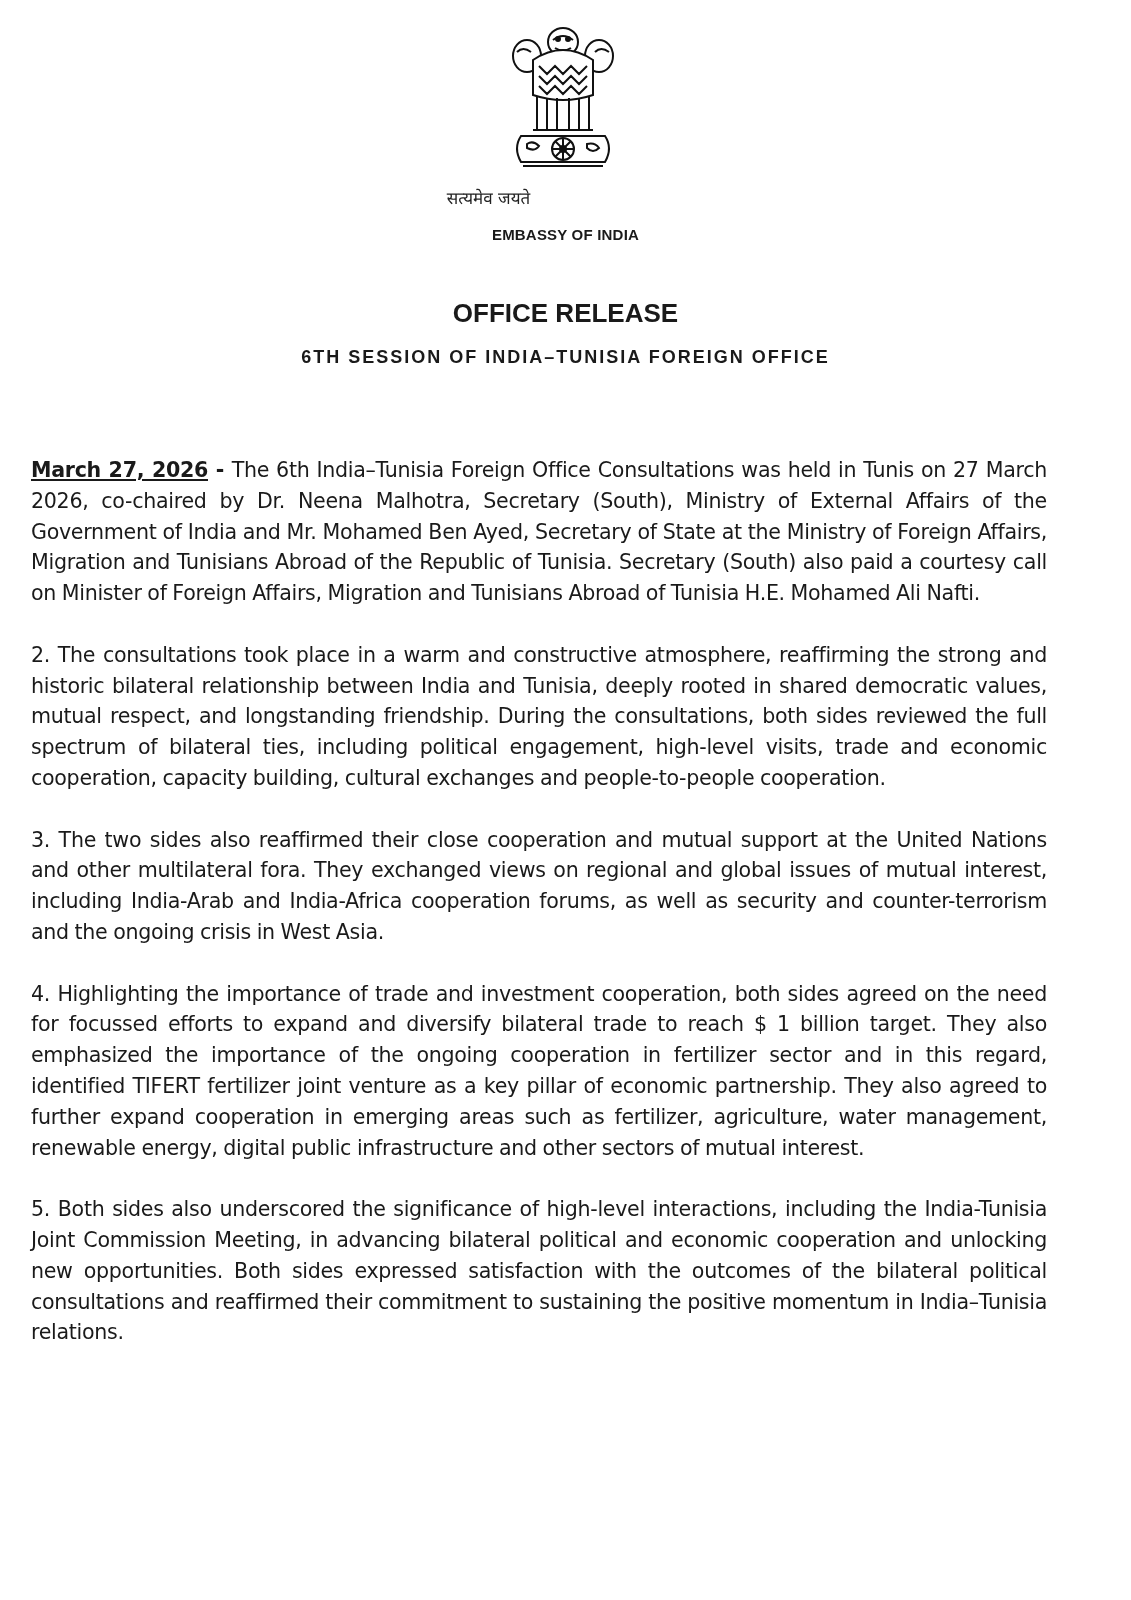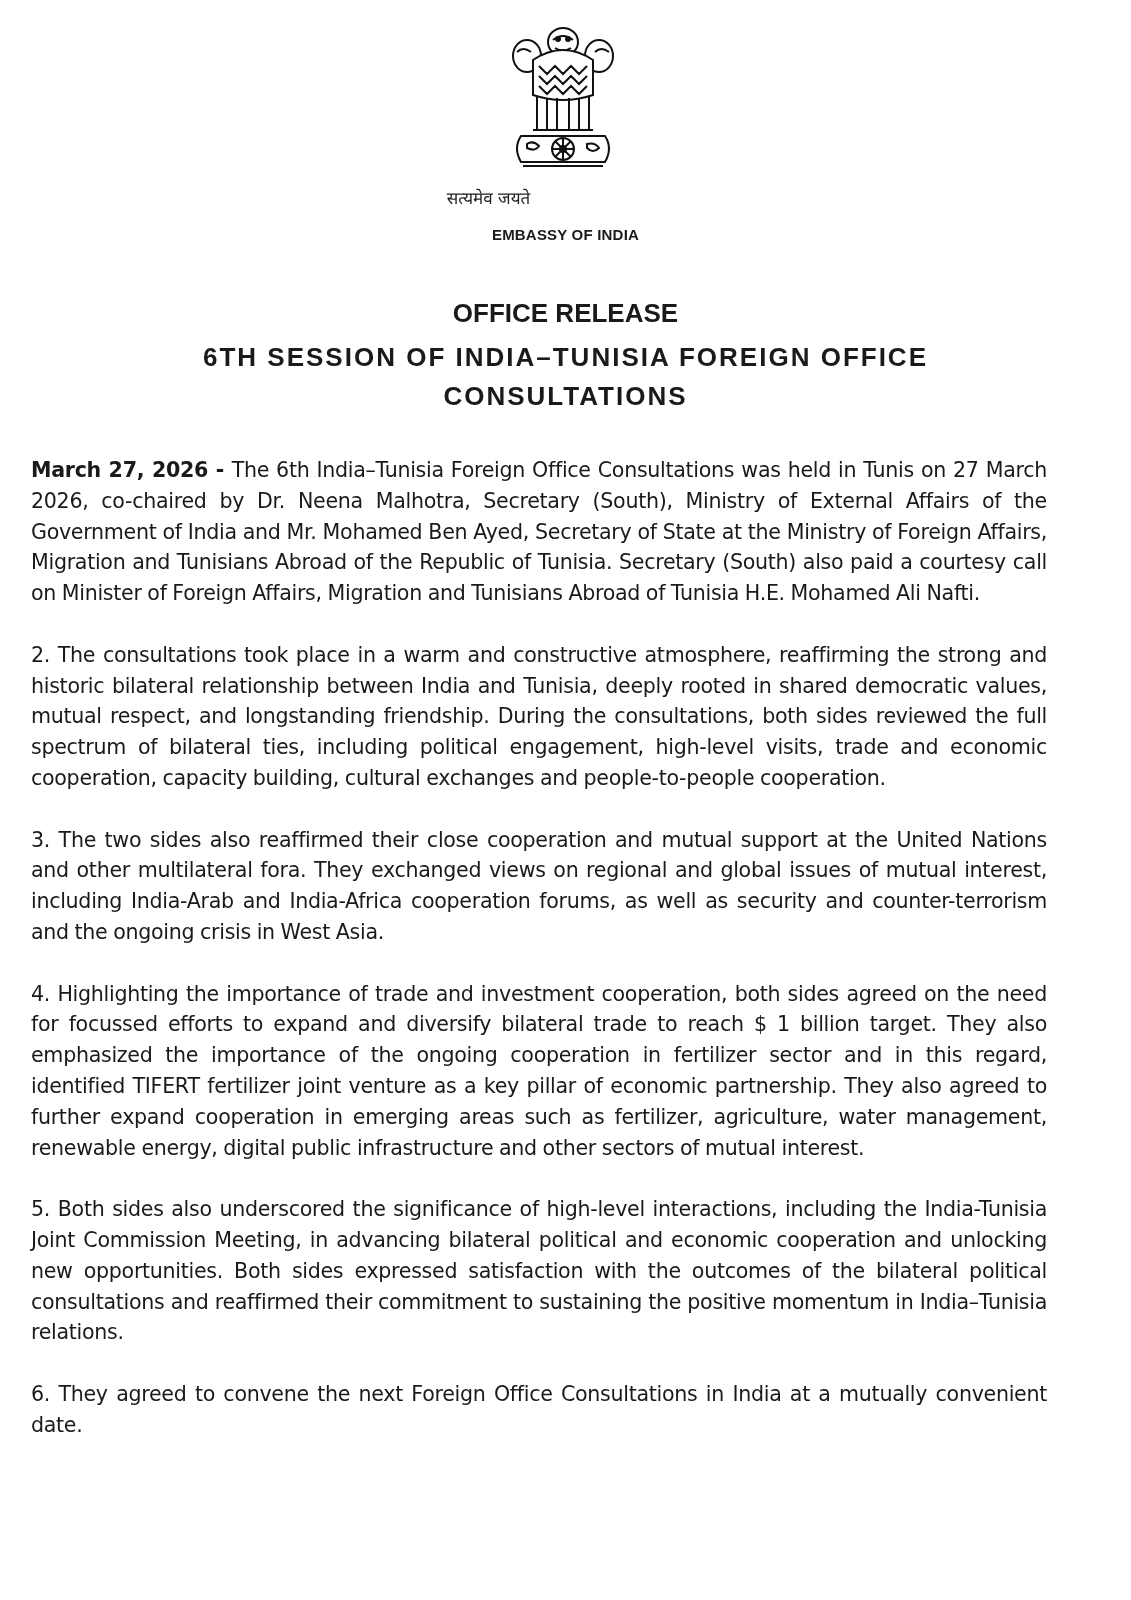--- a/index.html
+++ b/index.html
@@ -55,41 +55,42 @@
       font-size: 26px;
     }
     .title {
       position: absolute;
       left: 0;
       width: 1131px;
       top: 338px;
       text-align: center;
       font-family: "Liberation Sans", sans-serif;
       font-weight: bold;
-      font-size: 26px;
+      font-size: 18px;
       line-height: 39px;
       letter-spacing: 2px;
     }
     .body-text {
       position: absolute;
       left: 31px;
       width: 1016px;
       top: 455px;
       font-family: "DejaVu Sans", sans-serif;
       font-size: 20.6px;
       line-height: 30.8px;
       text-align: justify;
       letter-spacing: -0.3px;
       word-spacing: -0.5px;
     }
     .body-text p {
       margin: 0 0 30.8px 0;
     }
     .date {
       font-weight: bold;
+      text-decoration: underline;
     }
     .dash {
       font-weight: bold;
     }
   </style>
 </head>
 <body>
 
 <svg class="emblem" viewBox="0 0 120 160" xmlns="http://www.w3.org/2000/svg">
   <g fill="none" stroke="#111" stroke-width="2">
@@ -124,23 +125,21 @@
 <div class="motto">सत्यमेव जयते</div>
 
 <div class="embassy">
   <div>EMBASSY OF INDIA</div>
 </div>
 
 <div class="press">OFFICE RELEASE</div>
 
 <div class="title">
   <div>6TH SESSION OF INDIA–TUNISIA FOREIGN OFFICE</div>
-  <div>CONSULTATIONS</div>
 </div>
 
 <div class="body-text">
   <p><span class="date">March 27, 2026</span><span class="dash"> - </span><span>The 6th India–Tunisia Foreign Office Consultations was held in Tunis on 27 March 2026, co-chaired by Dr. Neena Malhotra, Secretary (South), Ministry of External Affairs of the Government of India and Mr. Mohamed Ben Ayed, Secretary of State at the Ministry of Foreign Affairs, Migration and Tunisians Abroad of the Republic of Tunisia. Secretary (South) also paid a courtesy call on Minister of Foreign Affairs, Migration and Tunisians Abroad of Tunisia H.E. Mohamed Ali Nafti.</span></p>
   <p>2. The consultations took place in a warm and constructive atmosphere, reaffirming the strong and historic bilateral relationship between India and Tunisia, deeply rooted in shared democratic values, mutual respect, and longstanding friendship. During the consultations, both sides reviewed the full spectrum of bilateral ties, including political engagement, high-level visits, trade and economic cooperation, capacity building, cultural exchanges and people-to-people cooperation.</p>
   <p>3. The two sides also reaffirmed their close cooperation and mutual support at the United Nations and other multilateral fora. They exchanged views on regional and global issues of mutual interest, including India-Arab and India-Africa cooperation forums, as well as security and counter-terrorism and the ongoing crisis in West Asia.</p>
   <p>4. Highlighting the importance of trade and investment cooperation, both sides agreed on the need for focussed efforts to expand and diversify bilateral trade to reach $ 1 billion target. They also emphasized the importance of the ongoing cooperation in fertilizer sector and in this regard, identified TIFERT fertilizer joint venture as a key pillar of economic partnership. They also agreed to further expand cooperation in emerging areas such as fertilizer, agriculture, water management, renewable energy, digital public infrastructure and other sectors of mutual interest.</p>
   <p>5. Both sides also underscored the significance of high-level interactions, including the India-Tunisia Joint Commission Meeting, in advancing bilateral political and economic cooperation and unlocking new opportunities. Both sides expressed satisfaction with the outcomes of the bilateral political consultations and reaffirmed their commitment to sustaining the positive momentum in India–Tunisia relations.</p>
-  <p>6. They agreed to convene the next Foreign Office Consultations in India at a mutually convenient date.</p>
 </div>
 
 </body></html>

